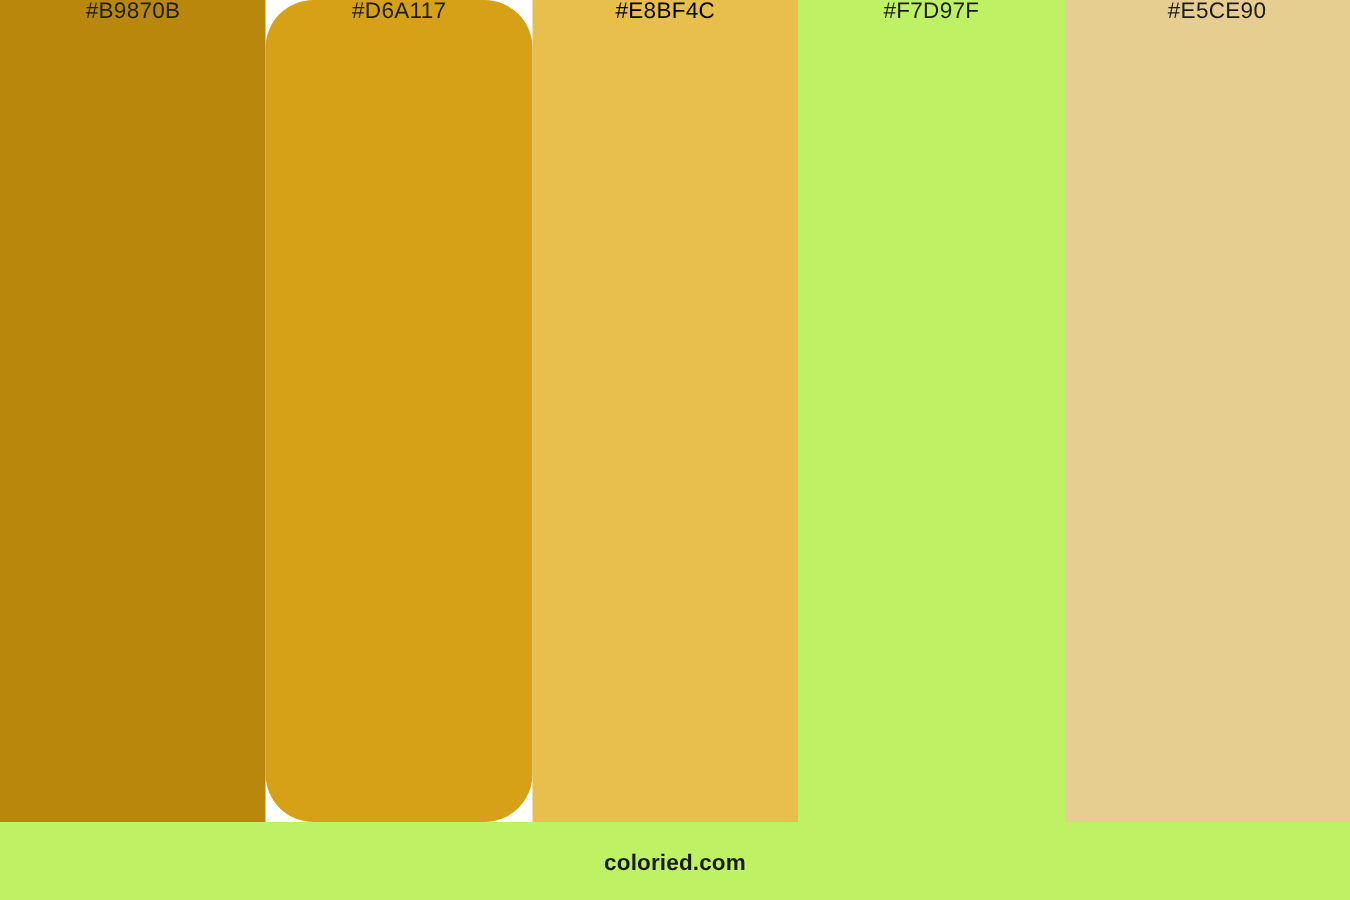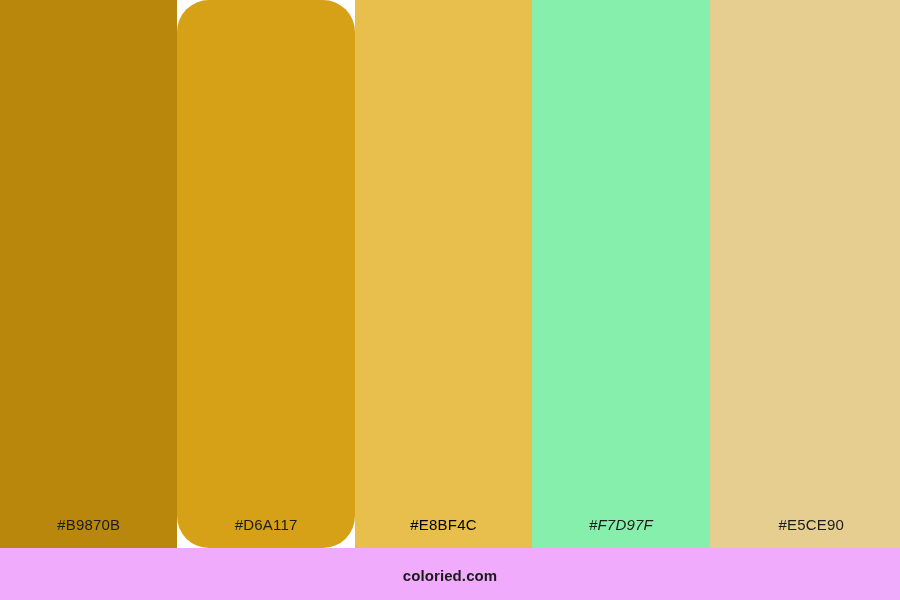--- a/index.html
+++ b/index.html
@@ -23,38 +23,37 @@
   #swatch-strip {
     display: flex;
     flex-direction: row;
     width: 900px;
     height: 548px;
   }
   .swatch {
     flex: 1 1 0;
     position: relative;
     display: flex;
-    align-items: flex-end;
     justify-content: center;
   }
   .swatch-label {
     font-family: "Liberation Sans", sans-serif;
     font-size: 15px;
     font-weight: 400;
     color: #1c1c1c;
     letter-spacing: 0.2px;
     line-height: 1;
     margin-bottom: 16px;
     user-select: none;
     white-space: nowrap;
   }
   #footer-bar {
     flex: 1 1 auto;
     width: 900px;
-    background: #f0abfc;
+    background: #bef264;
     display: flex;
     align-items: flex-start;
     justify-content: center;
   }
   #site-credit {
     font-family: "Liberation Sans", sans-serif;
     font-size: 15px;
     font-weight: 700;
     color: #1a1a1a;
     line-height: 1;
@@ -75,21 +74,21 @@
     </div>
 
     <div class="swatch" style="background-color: rgb(214, 161, 23); border-radius: 32px;">
       <span class="swatch-label" style="color: rgb(28, 28, 28);">#D6A117</span>
     </div>
 
     <div class="swatch" style="background-color: rgb(232, 191, 76);">
       <span class="swatch-label" style="color: #000000;">#E8BF4C</span>
     </div>
 
-    <div class="swatch" style="background-color: #86efac; font-style: italic;">
+    <div class="swatch" style="background-color: #bef264;">
       <span class="swatch-label" style="color: rgb(28, 28, 28);">#F7D97F</span>
     </div>
 
     <div class="swatch" style="background-color: rgb(229, 206, 144); padding-left: 13px;">
       <span class="swatch-label" style="color: rgb(28, 28, 28);">#E5CE90</span>
     </div>
 
   </div>
 
   <div id="footer-bar">

